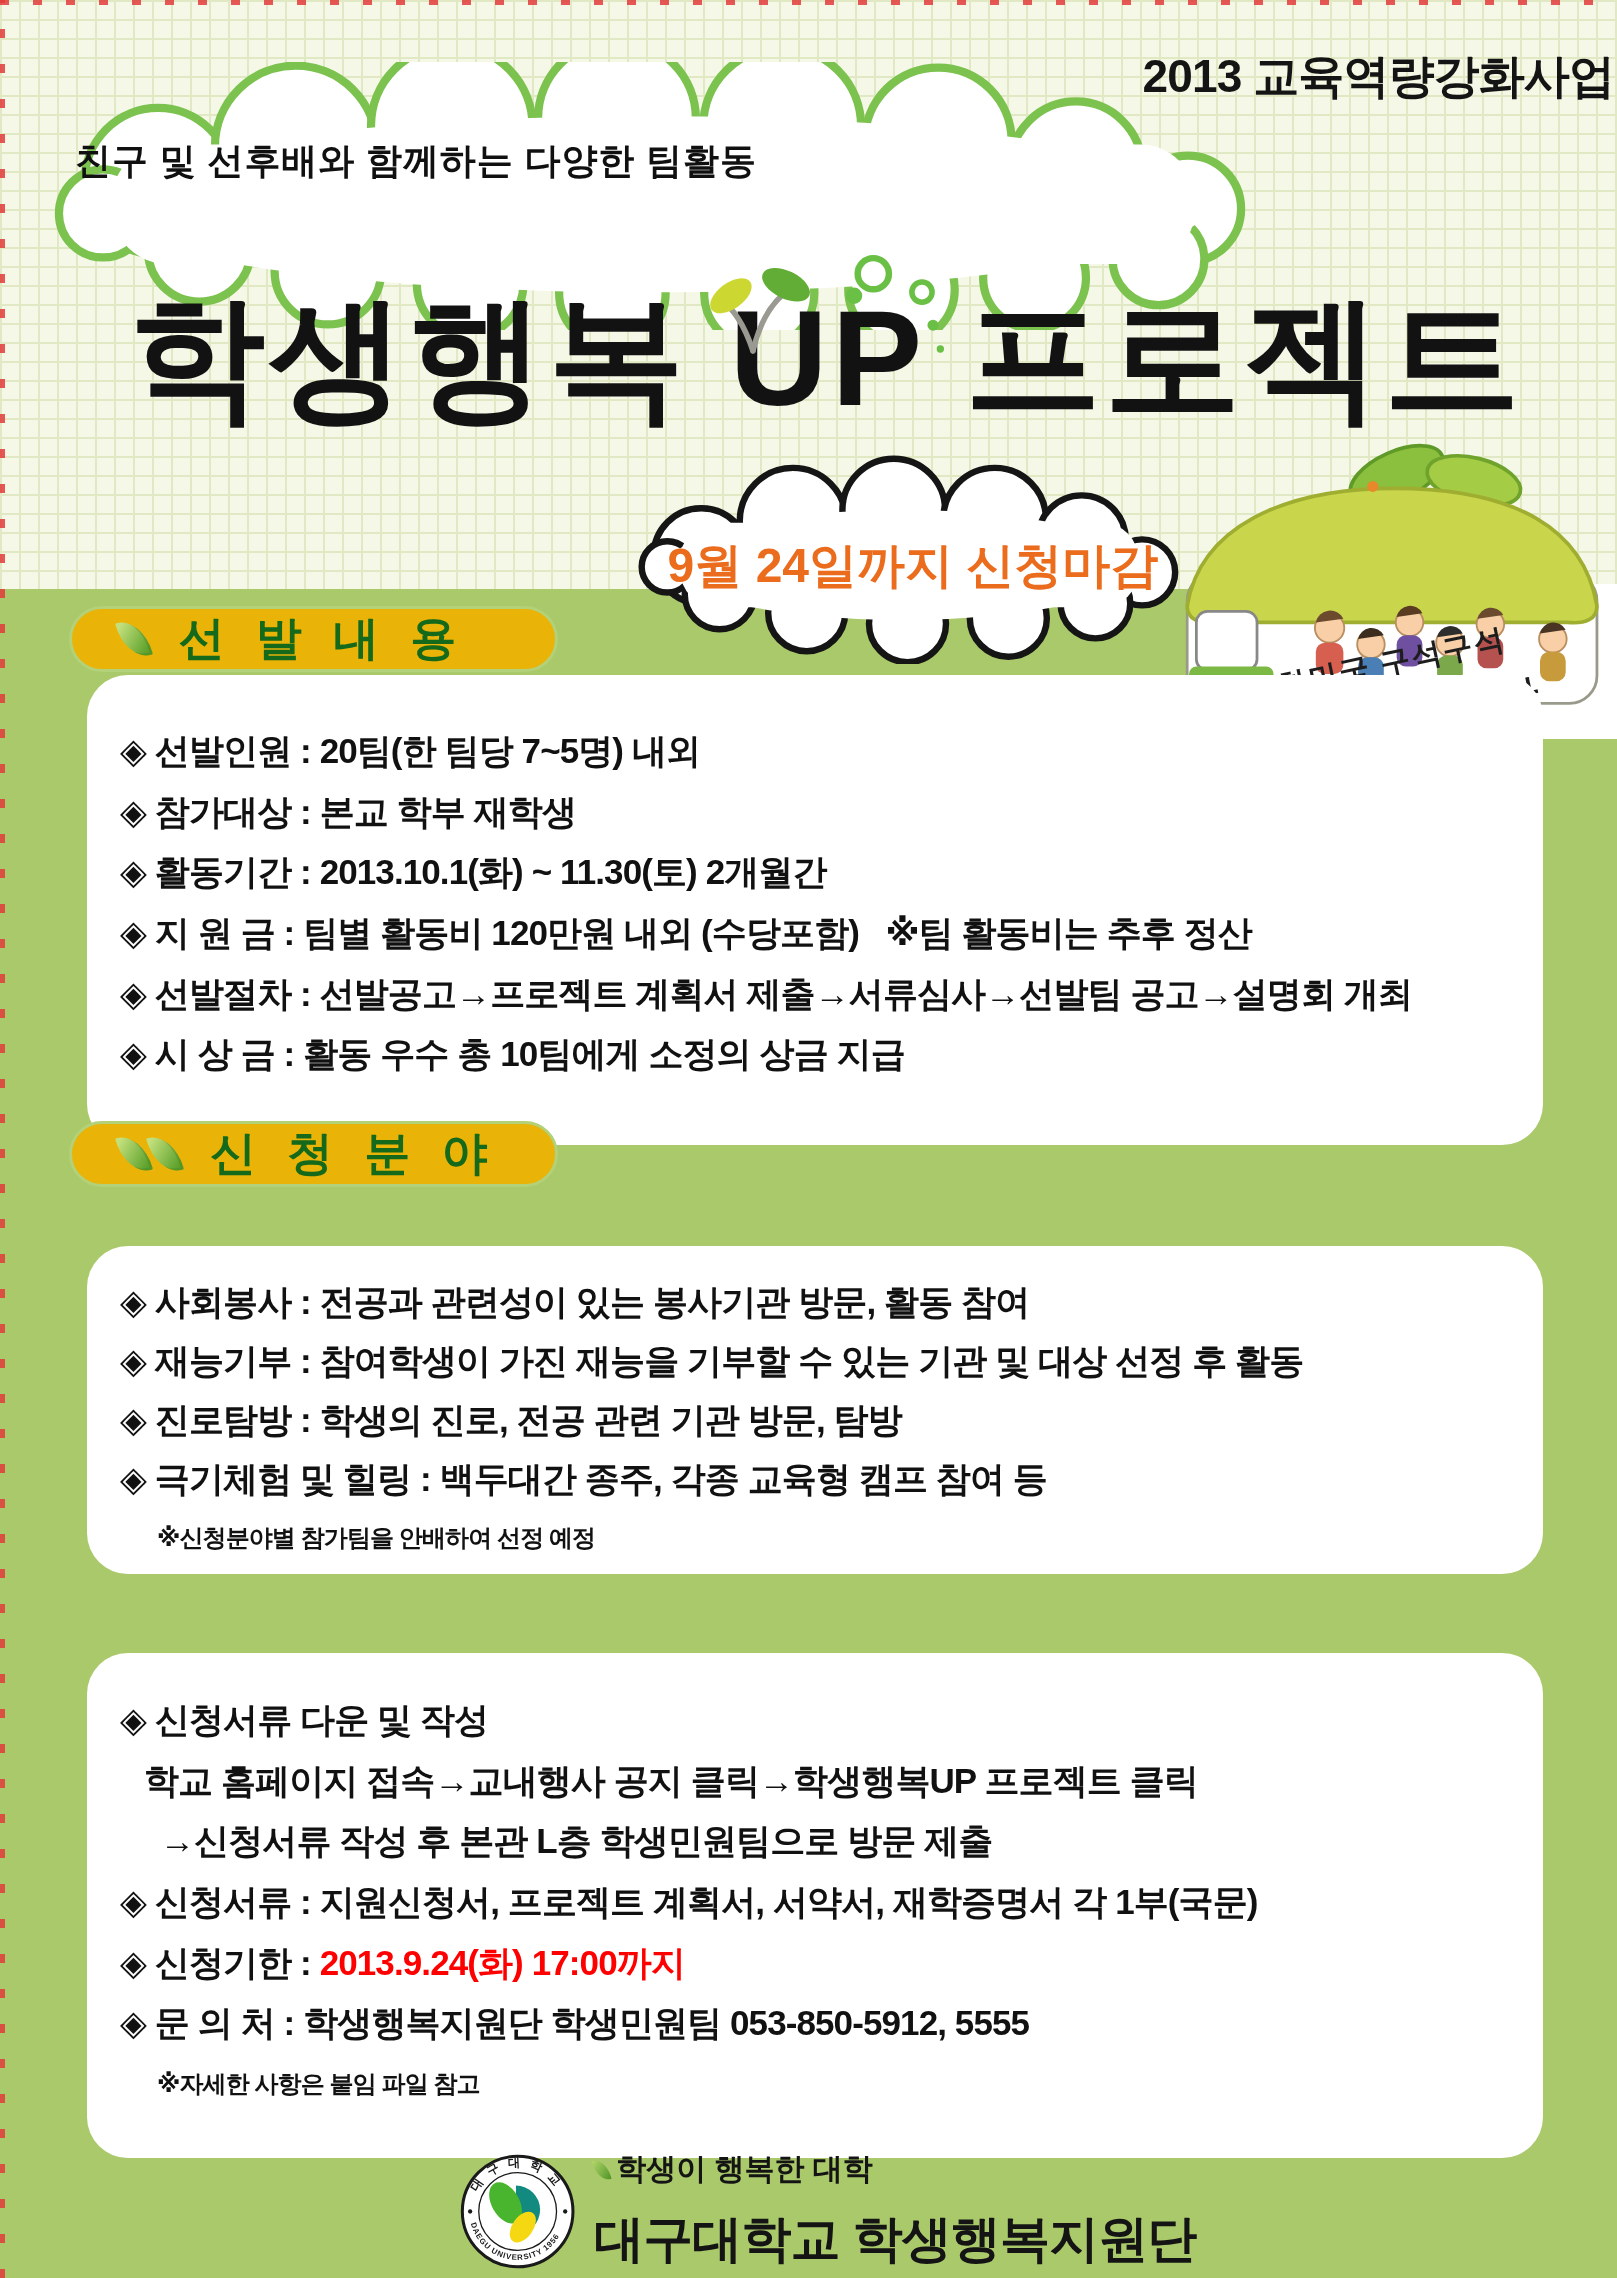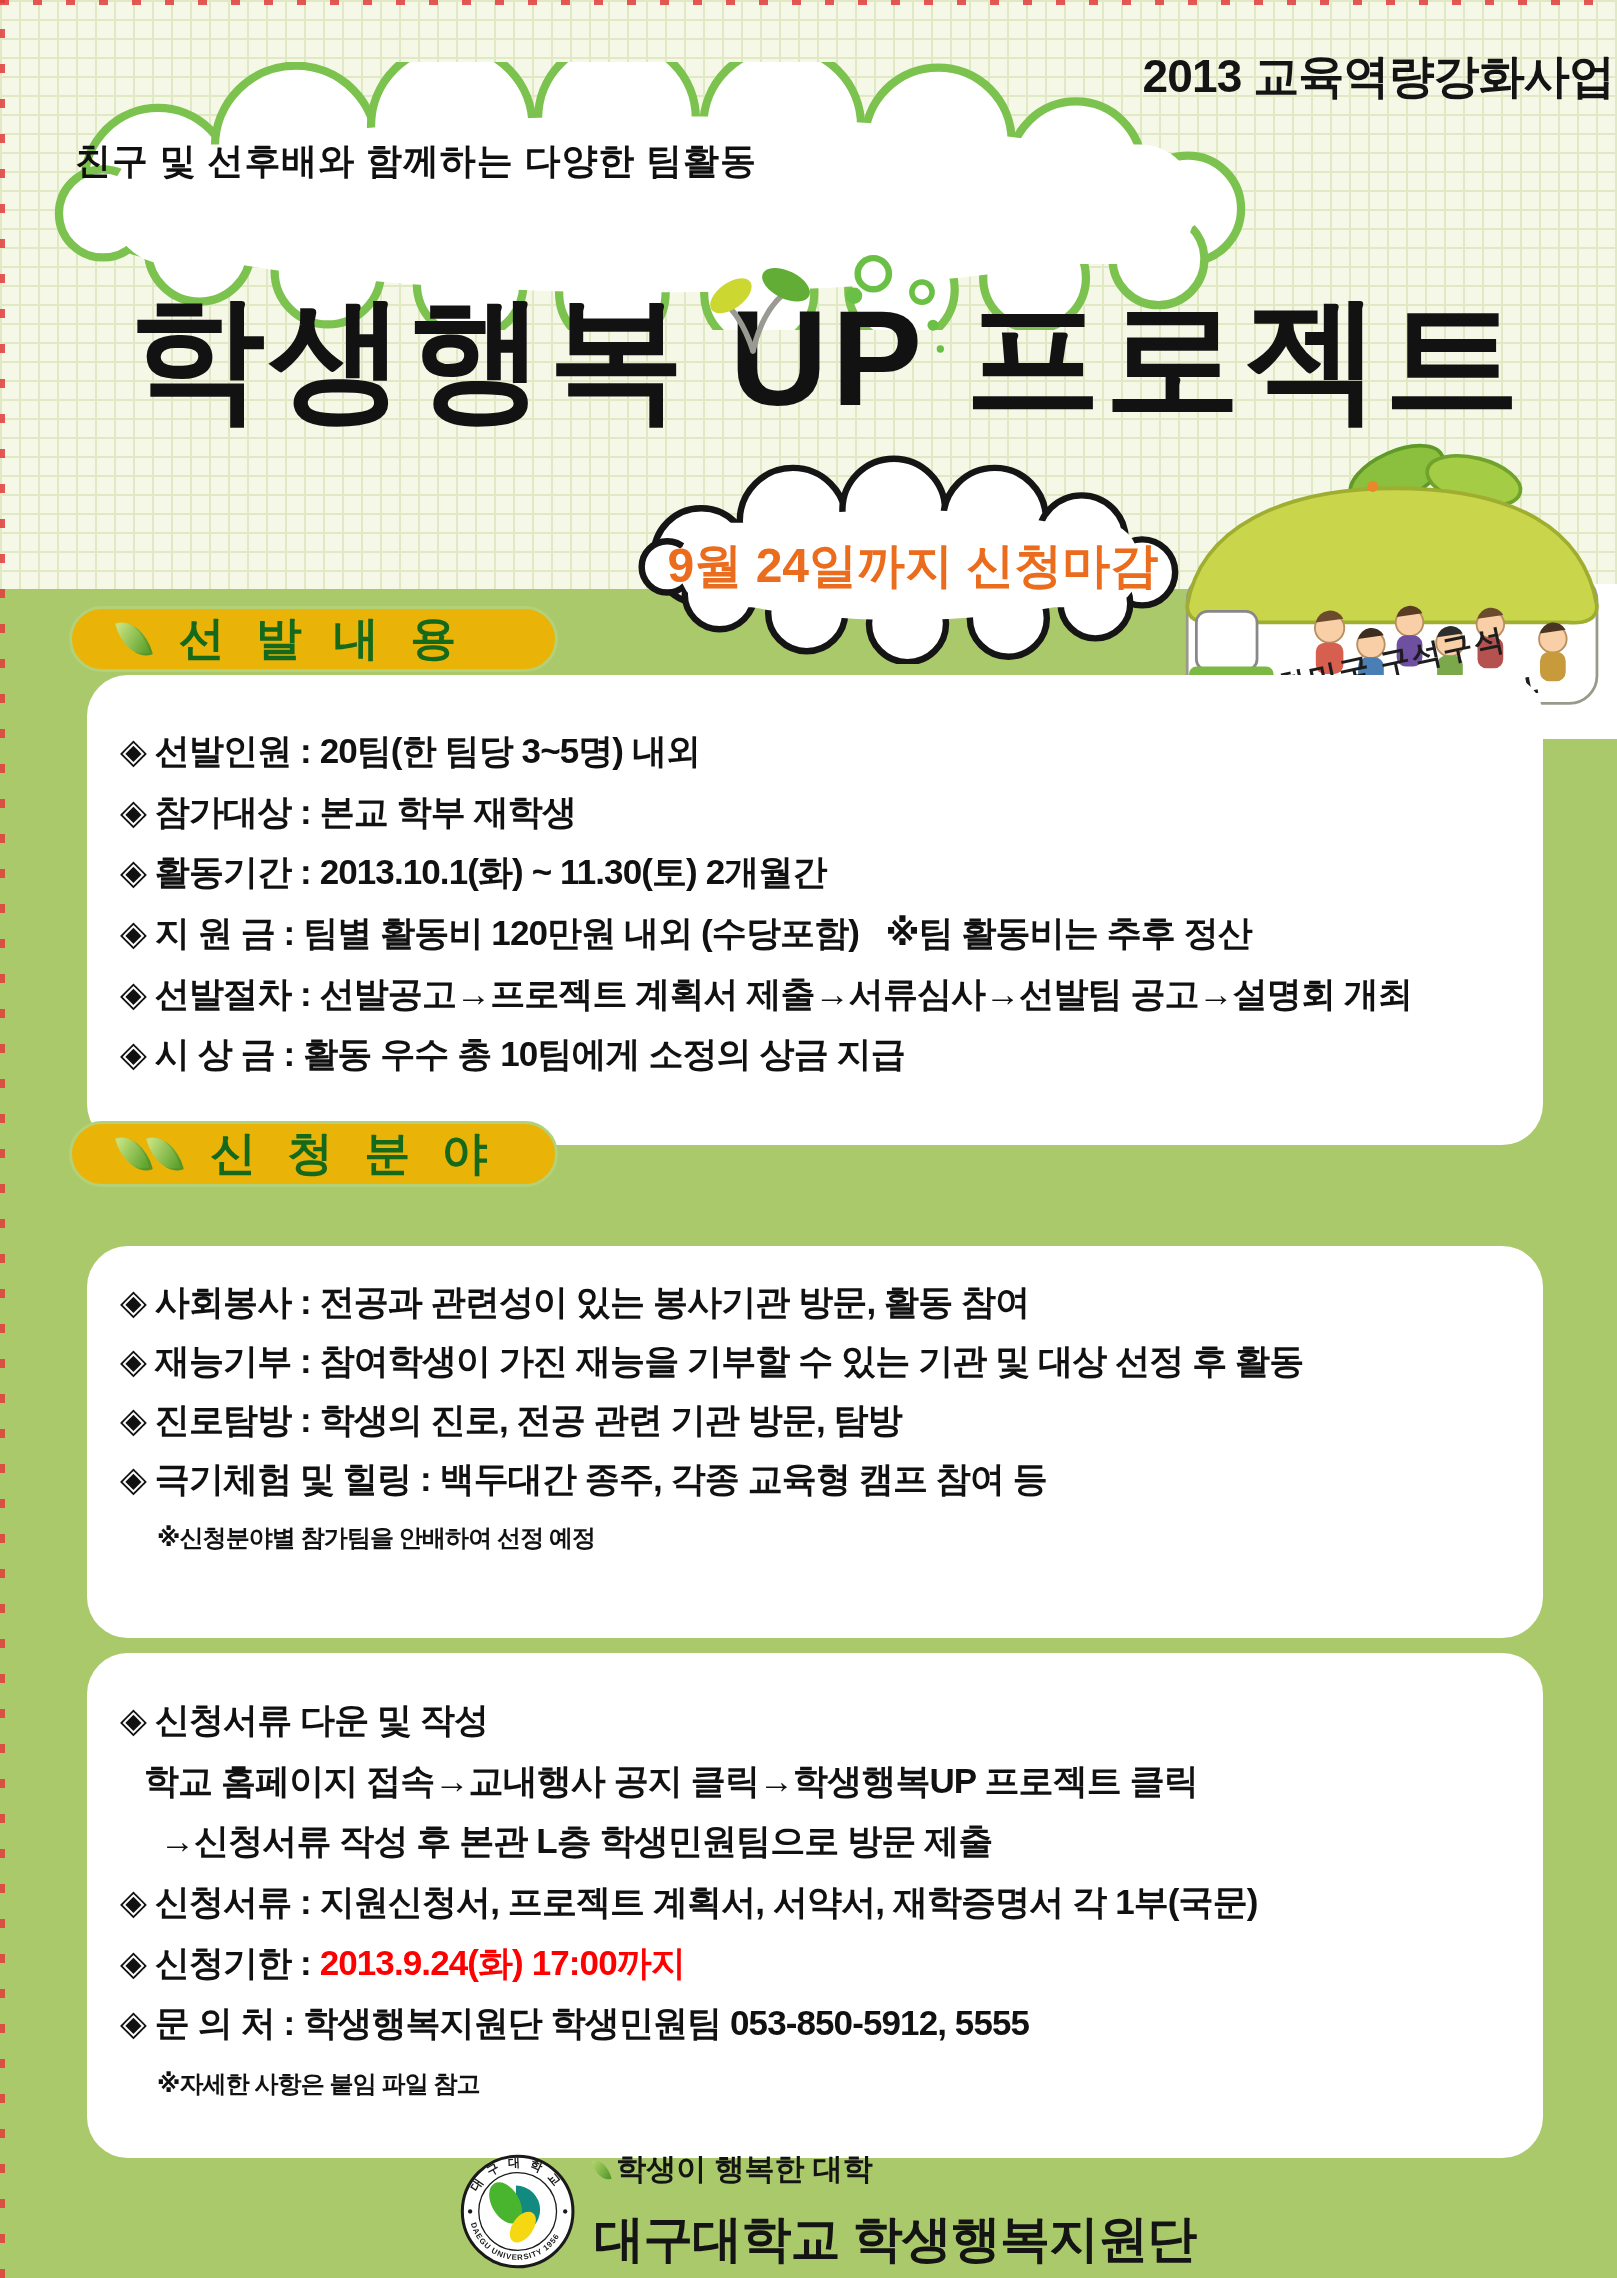--- a/index.html
+++ b/index.html
@@ -88,21 +88,21 @@
   .pill-title{
     font-size:46px;font-weight:800;color:#15691a;letter-spacing:9.2px;white-space:nowrap;
   }
   
   .panel{
     position:absolute;left:87px;width:1456px;
     background:#ffffff;border-radius:41px;
     box-sizing:border-box;padding-left:33px;z-index:10;
   }
   .panel-1{top:675px;height:470px;padding-top:53px;}
-  .panel-2{top:1246px;height:392px;padding-top:33px;}
+  .panel-2{top:1246px;height:328px;padding-top:33px;}
   .panel-3{top:1653px;height:505px;padding-top:44px;}
   .item{
     font-size:35px;font-weight:700;color:#111111;
     letter-spacing:-0.9px;line-height:46px;margin-bottom:14.7px;white-space:nowrap;
   }
   .panel-2 .item{margin-bottom:13px;}
   .item.note{font-size:24px;margin-left:37px;}
   .item.indent-a{margin-left:24px;}
   .item.indent-b{margin-left:40px;}
   .red{color:#ff0000;}
@@ -246,21 +246,21 @@
     <div class="hw2">DU행복을 나눕니다</div>
   </div>
 
   <div class="pill" style="top:606px;">
     <span class="leaves">
         <span class="leaf"></span>
       </span>
     <span class="pill-title">선 발 내 용</span>
   </div>
   <div class="panel panel-1">
-    <div class="item">◈ 선발인원 : 20팀(한 팀당 3~5명) 내외</div>
+    <div class="item">◈ 선발인원 : 20팀(한 팀당 7~5명) 내외</div>
     <div class="item">◈ 참가대상 : 본교 학부 재학생</div>
     <div class="item">◈ 활동기간 : 2013.10.1(화) ~ 11.30(토) 2개월간</div>
     <div class="item">◈ 지 원 금 : 팀별 활동비 120만원 내외 (수당포함)&nbsp;&nbsp;&nbsp;※팀 활동비는 추후 정산</div>
     <div class="item">◈ 선발절차 : 선발공고→프로젝트 계획서 제출→서류심사→선발팀 공고→설명회 개최</div>
     <div class="item">◈ 시 상 금 : 활동 우수 총 10팀에게 소정의 상금 지급</div>
   </div>
 
   <div class="pill" style="top:1121px;align-items:center;">
     <span class="leaves">
         <span class="leaf"></span>

